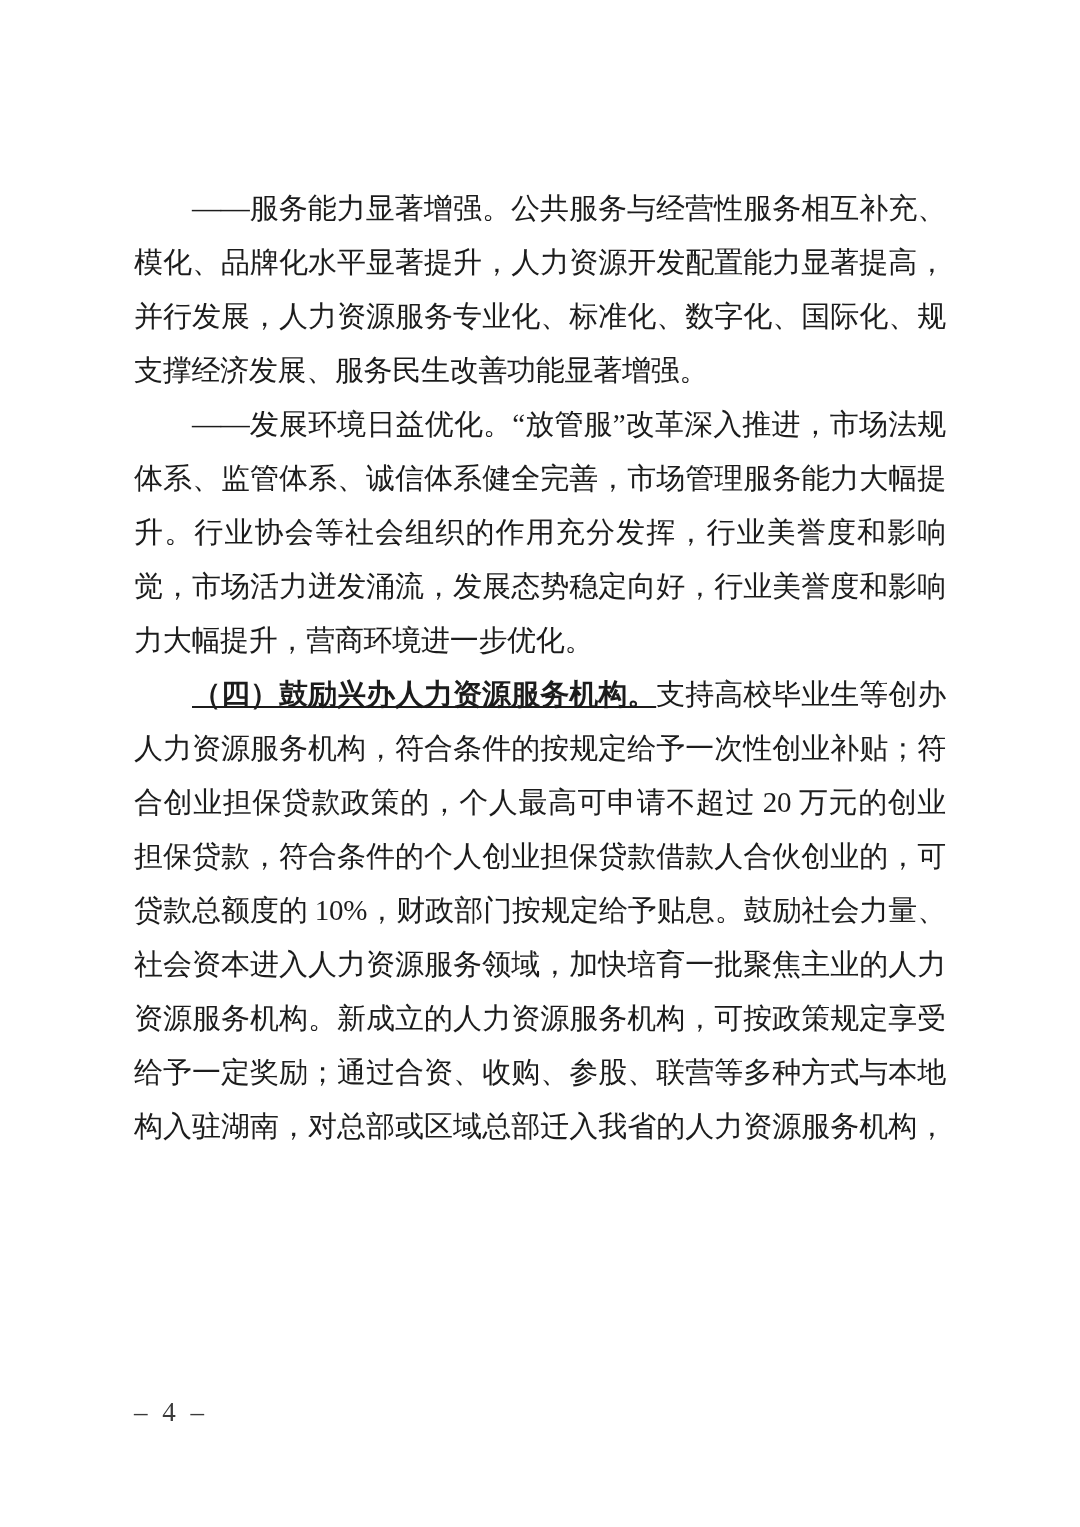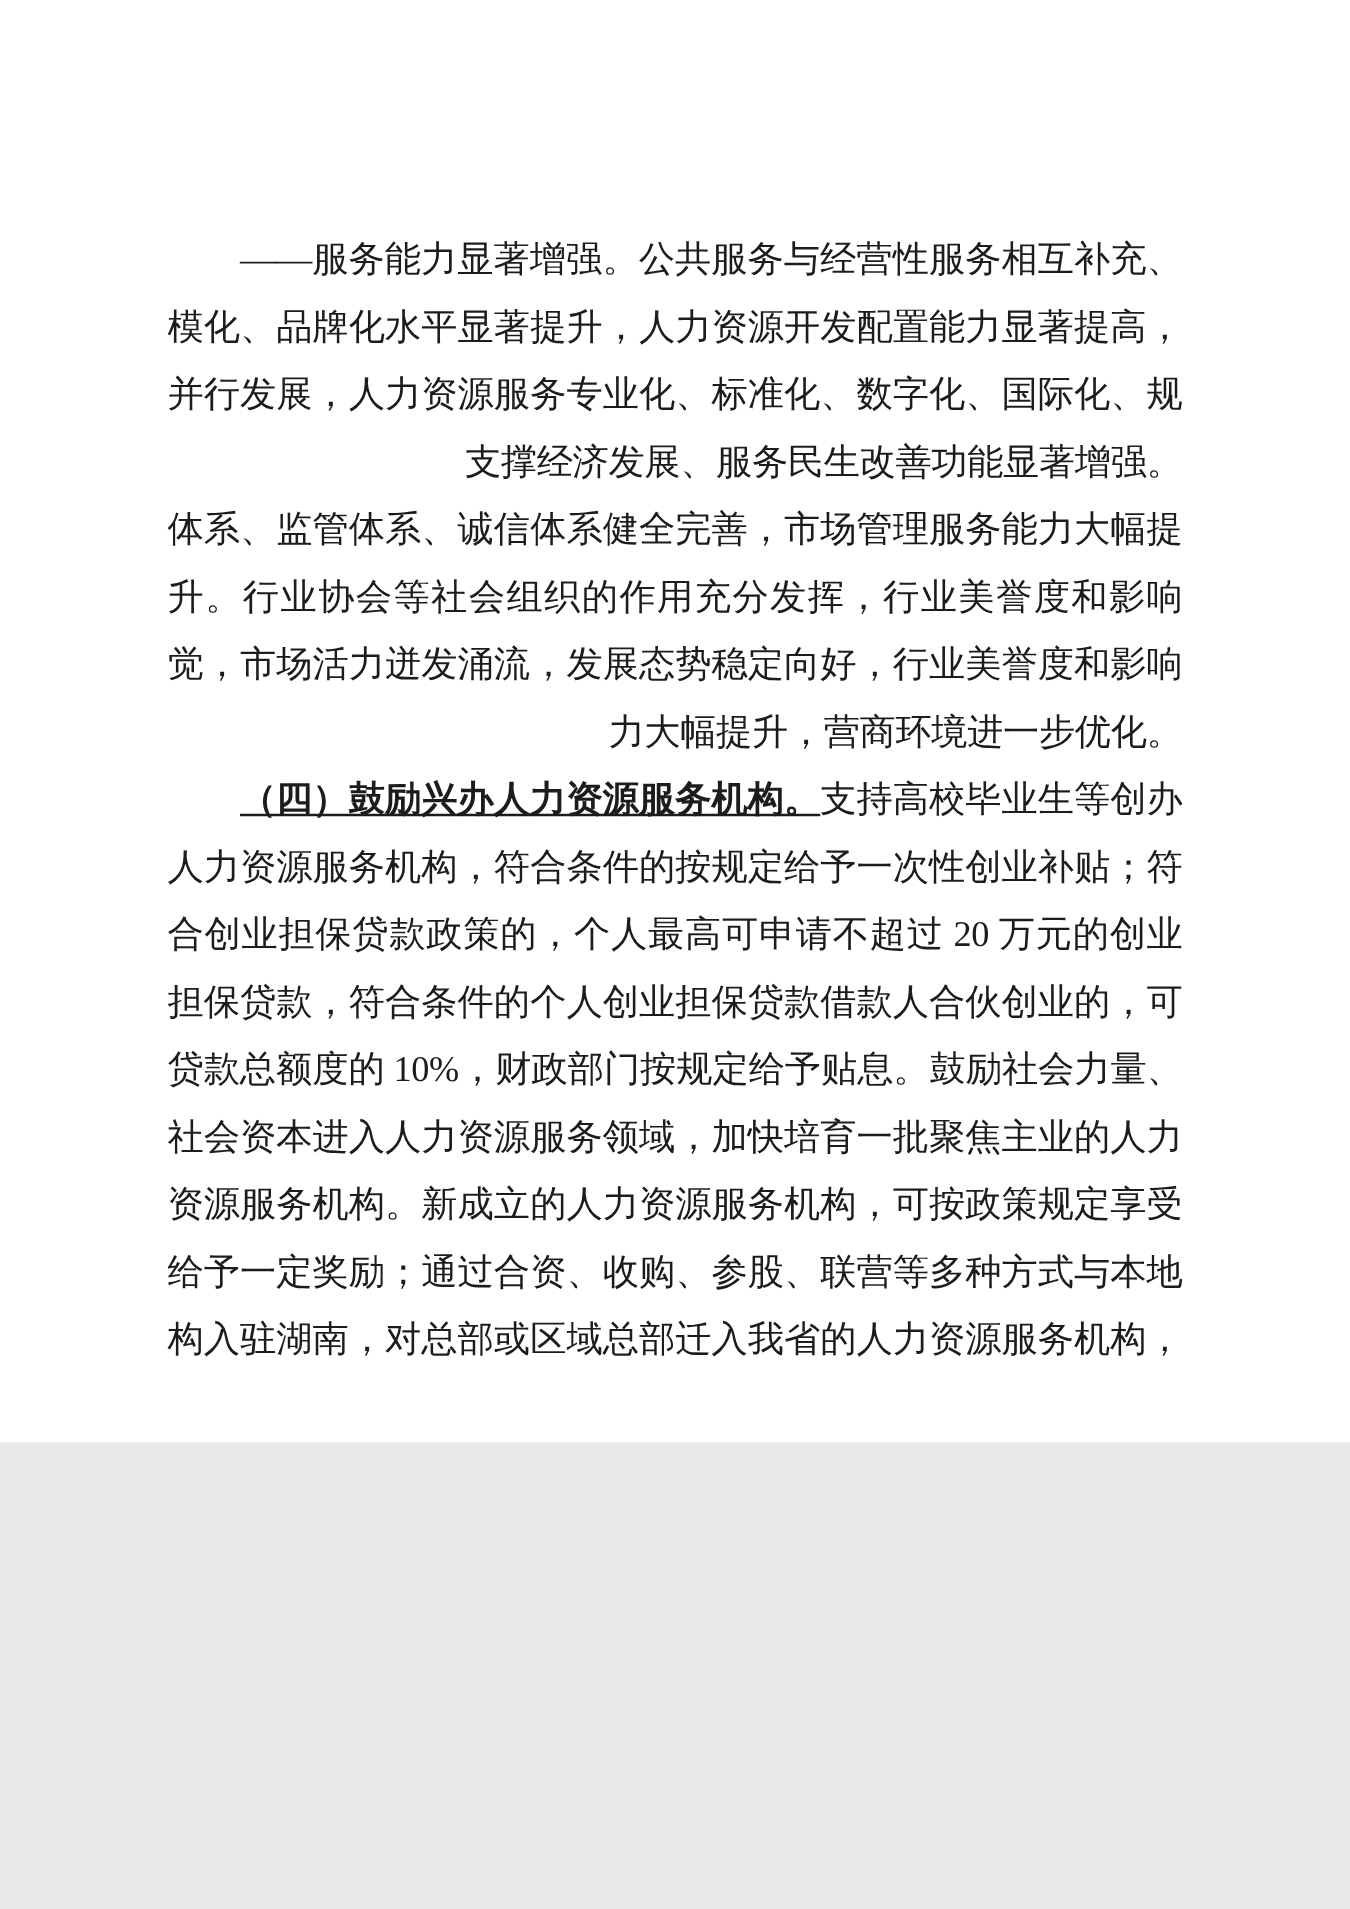--- a/index.html
+++ b/index.html
@@ -3,39 +3,39 @@
 <meta charset="utf-8">
 <style>
   html, body {
     margin: 0;
     padding: 0;
     background: #e8e8e8;
   }
   .page {
     position: relative;
     width: 1080px;
-    height: 1154px;
+    height: 1527px;
     margin: 0 auto;
     background: #ffffff;
     font-family: "Liberation Serif", serif;
     color: #1c1c1c;
     overflow: hidden;
   }
   .content {
     position: absolute;
     left: 134px;
     top: 181px;
     width: 812px;
   }
   .line {
     height: 54px;
     line-height: 54px;
     font-size: 29px;
     overflow: hidden;
-    text-align: right;
+    text-align: left;
     letter-spacing: -0.3px;
   }
   .line.fill {
     text-align: justify;
     text-align-last: justify;
     text-justify: inter-character;
   }
   .line.indent {
     text-indent: 58px;
   }
@@ -60,20 +60,21 @@
 </style>
 </head>
 <body>
 
 <div class="page">
   <div class="content">
       <div class="line body indent fill"><span>——服务能力显著增强。公共服务与经营性服务相互补充、</span></div>
       <div class="line body fill"><span>模化、品牌化水平显著提升，人力资源开发配置能力显著提高，</span></div>
       <div class="line body fill"><span>并行发展，人力资源服务专业化、标准化、数字化、国际化、规</span></div>
       <div class="line body"><span>支撑经济发展、服务民生改善功能显著增强。</span></div>
+      <div class="line body indent fill"><span>——发展环境日益优化。“放管服”改革深入推进，市场法规</span></div>
       <div class="line body fill"><span>体系、监管体系、诚信体系健全完善，市场管理服务能力大幅提</span></div>
       <div class="line body fill"><span>升。行业协会等社会组织的作用充分发挥，行业美誉度和影响</span></div>
       <div class="line body fill"><span>觉，市场活力迸发涌流，发展态势稳定向好，行业美誉度和影响</span></div>
       <div class="line body"><span>力大幅提升，营商环境进一步优化。</span></div>
       <div class="line body indent fill"><span class="lead-bold">（四）鼓励兴办人力资源服务机构。</span><span>支持高校毕业生等创办</span></div>
       <div class="line body fill"><span>人力资源服务机构，符合条件的按规定给予一次性创业补贴；符</span></div>
       <div class="line body fill"><span>合创业担保贷款政策的，个人最高可申请不超过 20 万元的创业</span></div>
       <div class="line body fill"><span>担保贷款，符合条件的个人创业担保贷款借款人合伙创业的，可</span></div>
       <div class="line body fill"><span>贷款总额度的 10%，财政部门按规定给予贴息。鼓励社会力量、</span></div>
       <div class="line body fill"><span>社会资本进入人力资源服务领域，加快培育一批聚焦主业的人力</span></div>

